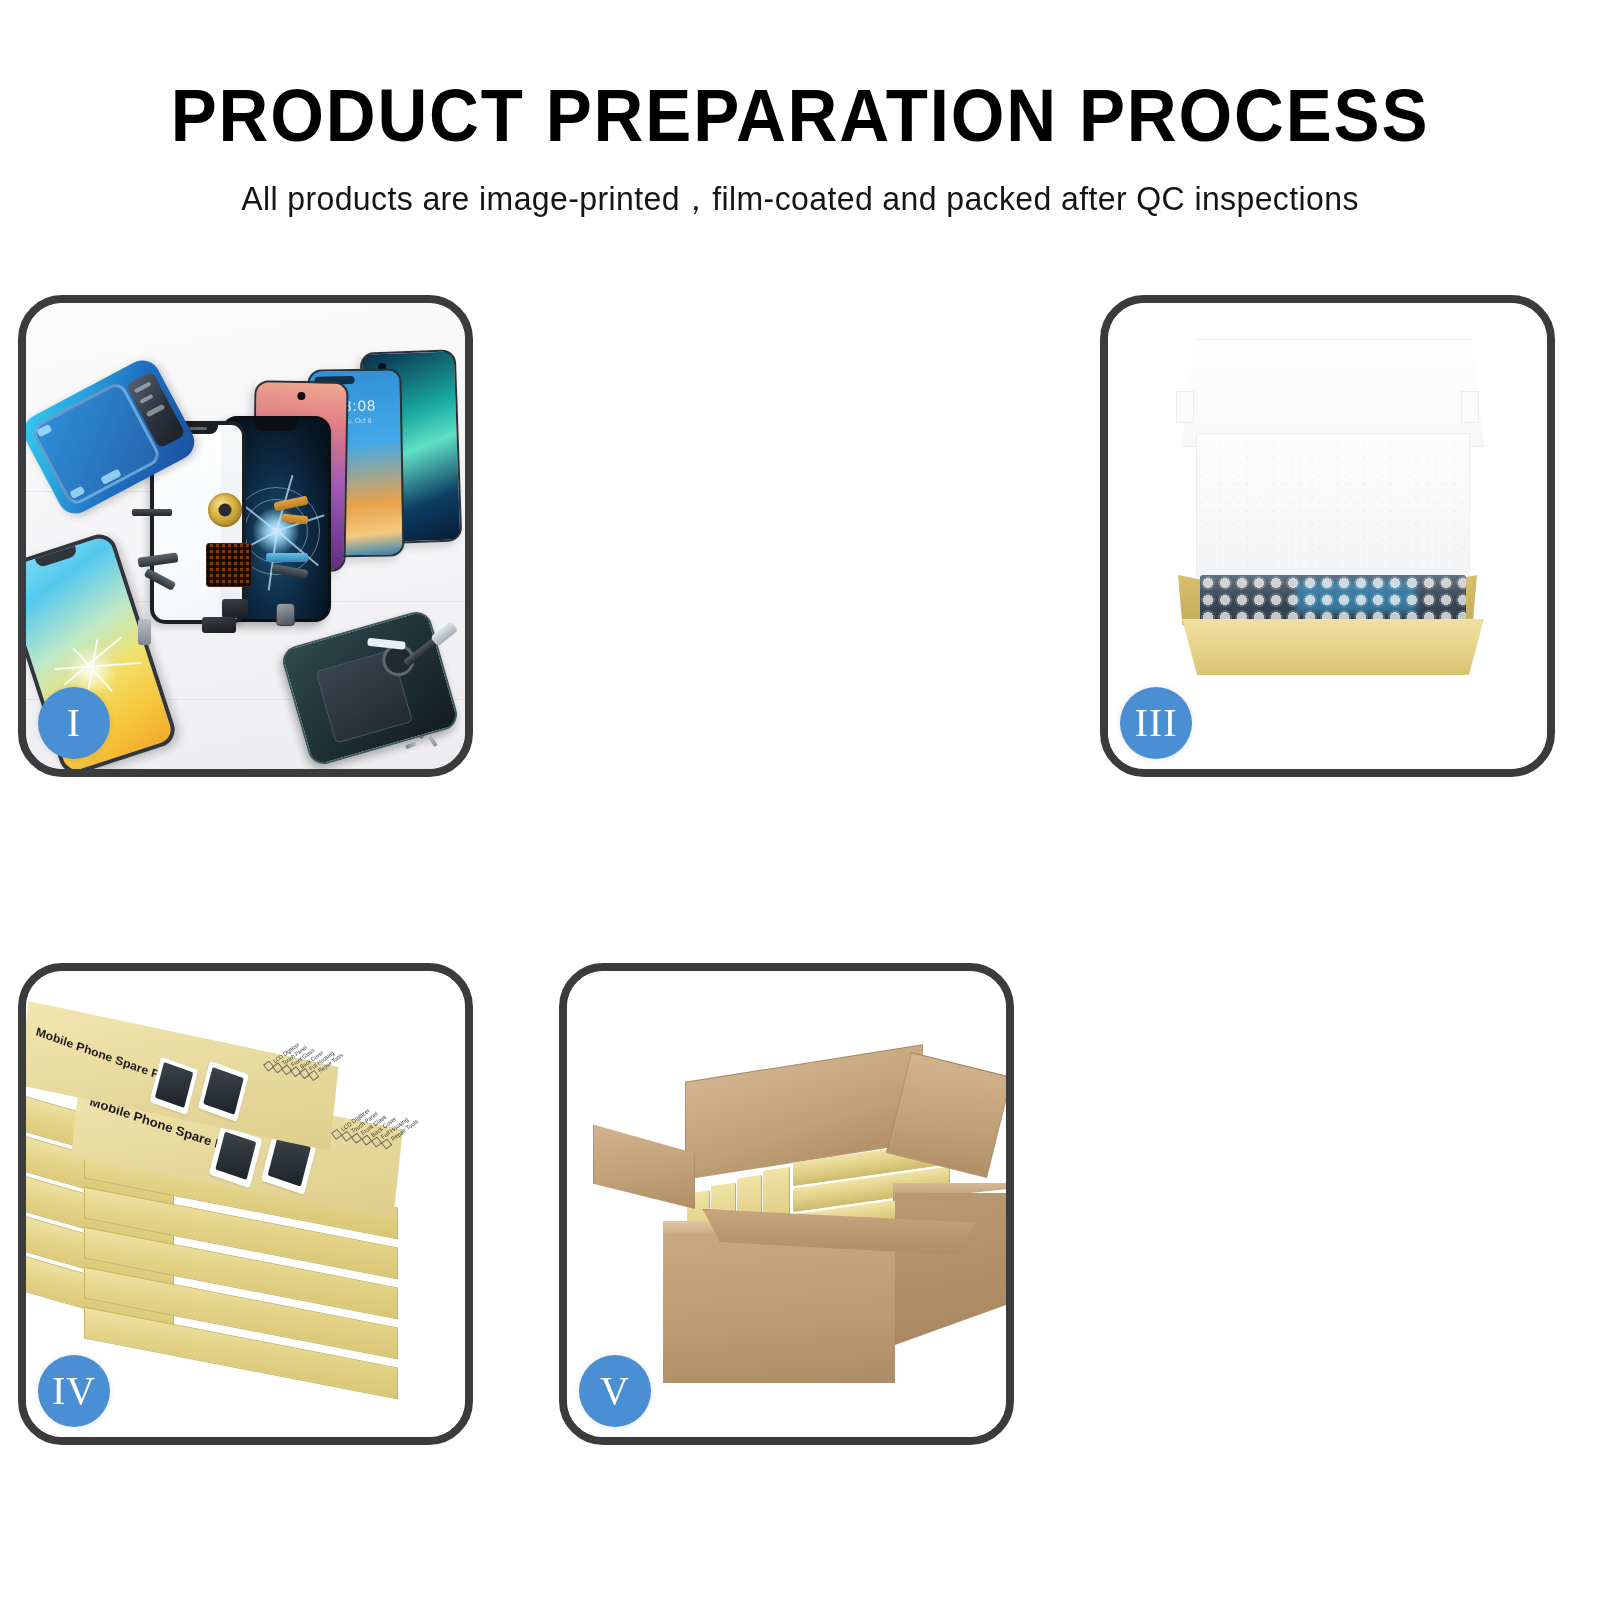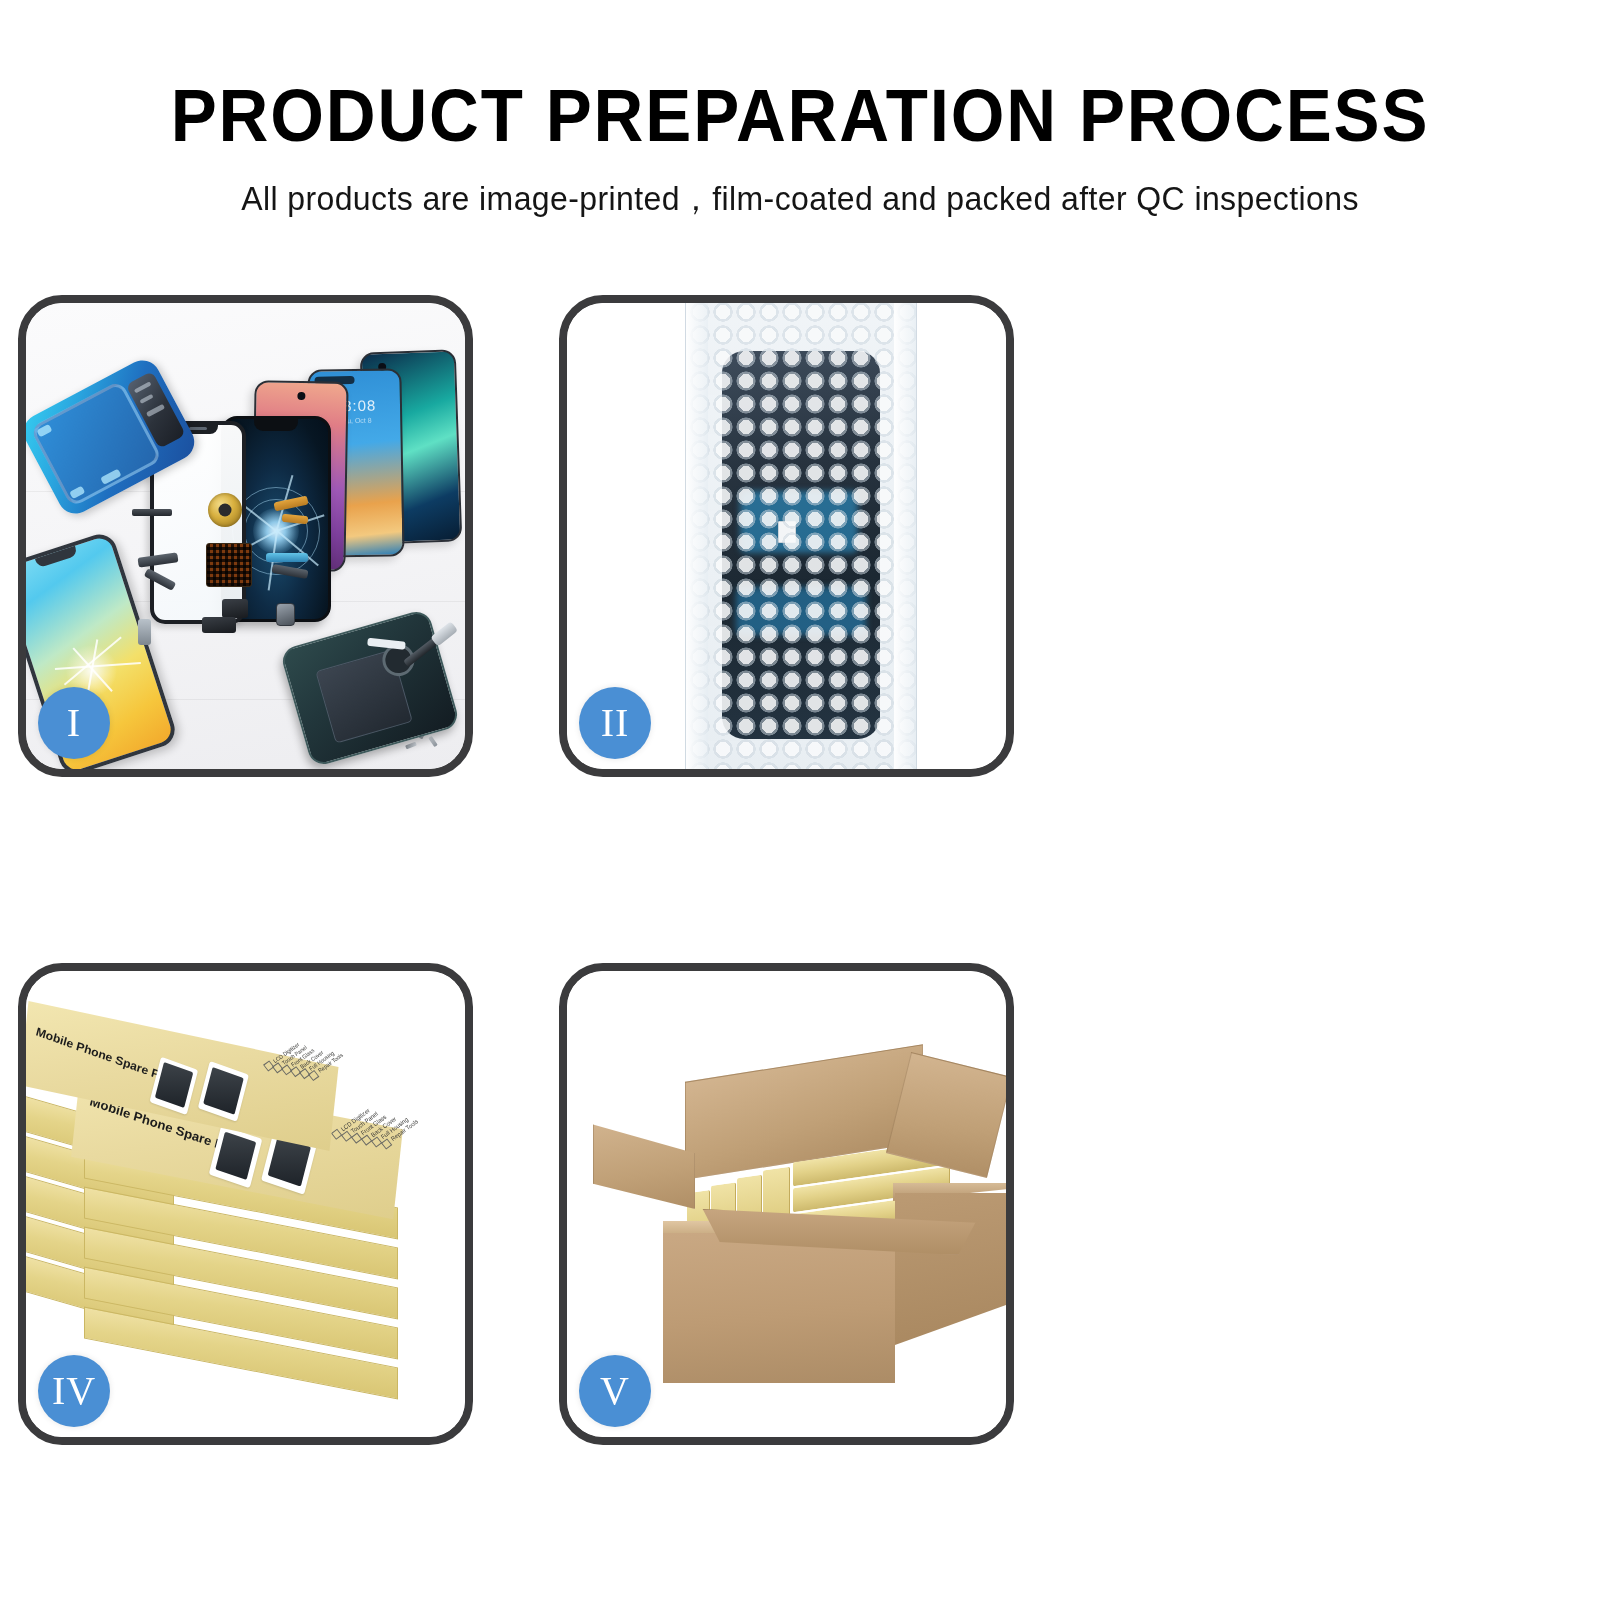--- a/index.html
+++ b/index.html
@@ -701,36 +701,39 @@
       </div>
 
       <div class="tool">
         <div class="tool-handle"></div>
         <div class="tool-tip"></div>
       </div>
     </div>
     <div class="badge">I</div>
   </div>
 
-  <div class="panel r0 c1">
+
+  <div class="panel r0 c2">
     <div class="photo">
-      <div class="p2-bg"></div>
-      <div class="wrap-sheet">
-        <div class="wrap-screen"></div>
-        <div class="wrap-blue1"></div>
-        <div class="wrap-blue2"></div>
-        <div class="wrap-label"></div>
-        <div class="bubbles"></div>
-        <div class="wrap-edge-l"></div>
-        <div class="wrap-edge-r"></div>
-      </div>
+      <div class="p3-bg"></div>
+      <div class="m-lid"></div>
+      <div class="m-lid-tab-l"></div>
+      <div class="m-lid-tab-r"></div>
+      <div class="m-inner"></div>
+      <div class="m-foam"></div>
+      <div class="m-side-l"></div>
+      <div class="m-side-r"></div>
+      <div class="m-product">
+        <div class="m-prod-blue"></div>
+        <div class="bub2"></div>
+      </div>
+      <div class="m-front"></div>
     </div>
-    <div class="badge">II</div>
+    <div class="badge">III</div>
   </div>
-
 
   <div class="panel r1 c0">
     <div class="photo">
       <div class="p4-bg"></div>
       <div class="ystack">
 
         <div class="ybox" style="left:-4px;top:146px;width:150px;height:34px;transform:skewY(16deg);"></div>
         <div class="ybox" style="left:-4px;top:186px;width:150px;height:34px;transform:skewY(16deg);"></div>
         <div class="ybox" style="left:-4px;top:226px;width:150px;height:34px;transform:skewY(16deg);"></div>
         <div class="ybox" style="left:-4px;top:266px;width:150px;height:34px;transform:skewY(16deg);"></div>

